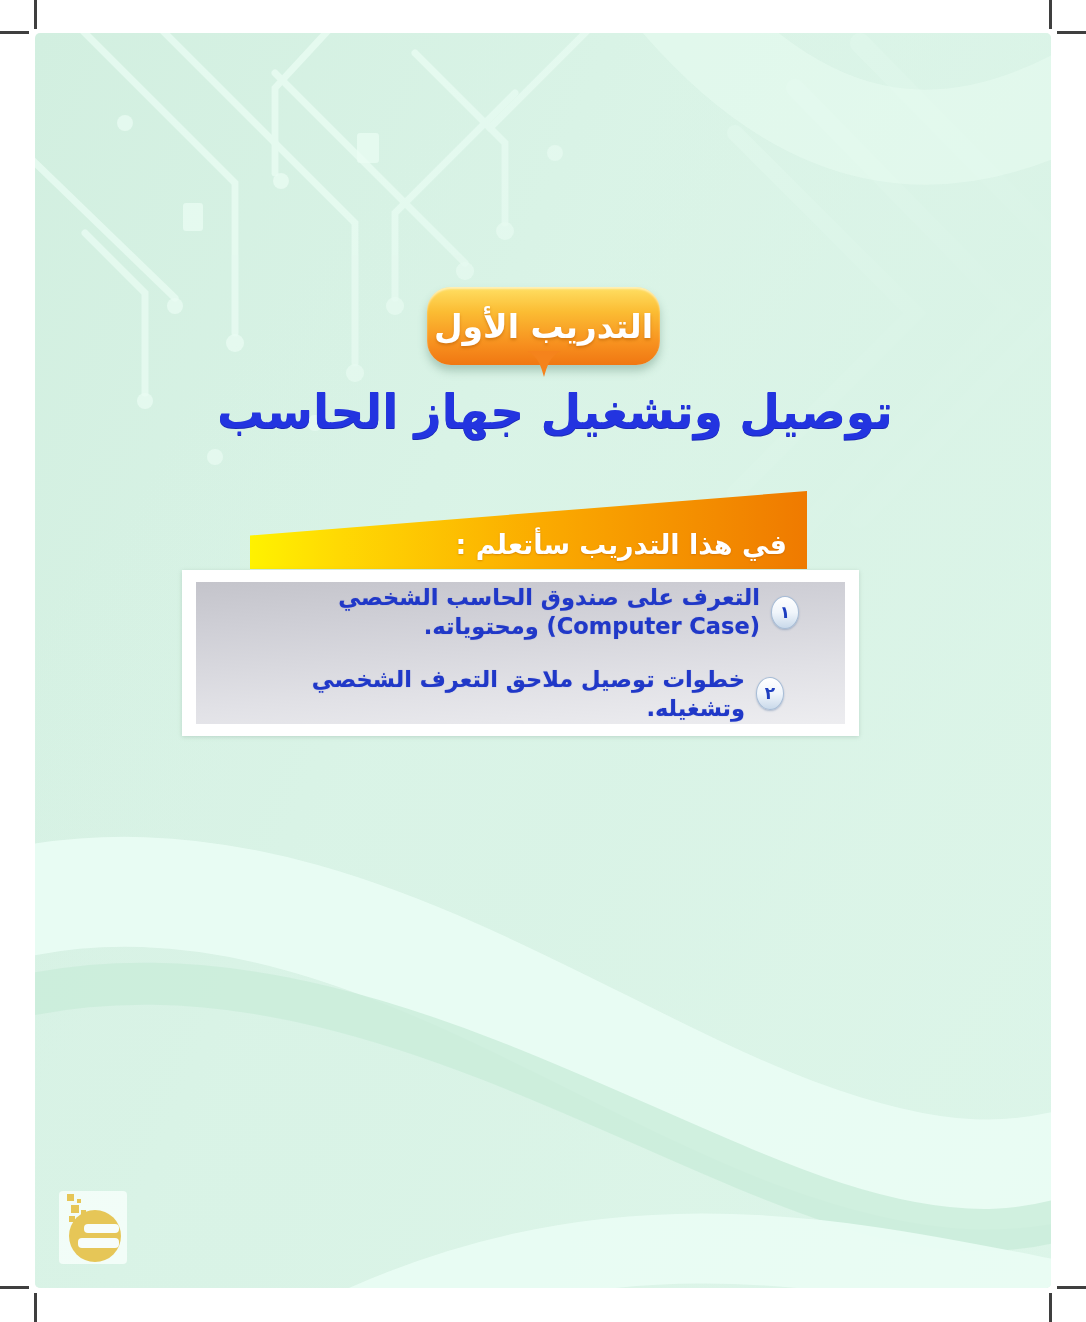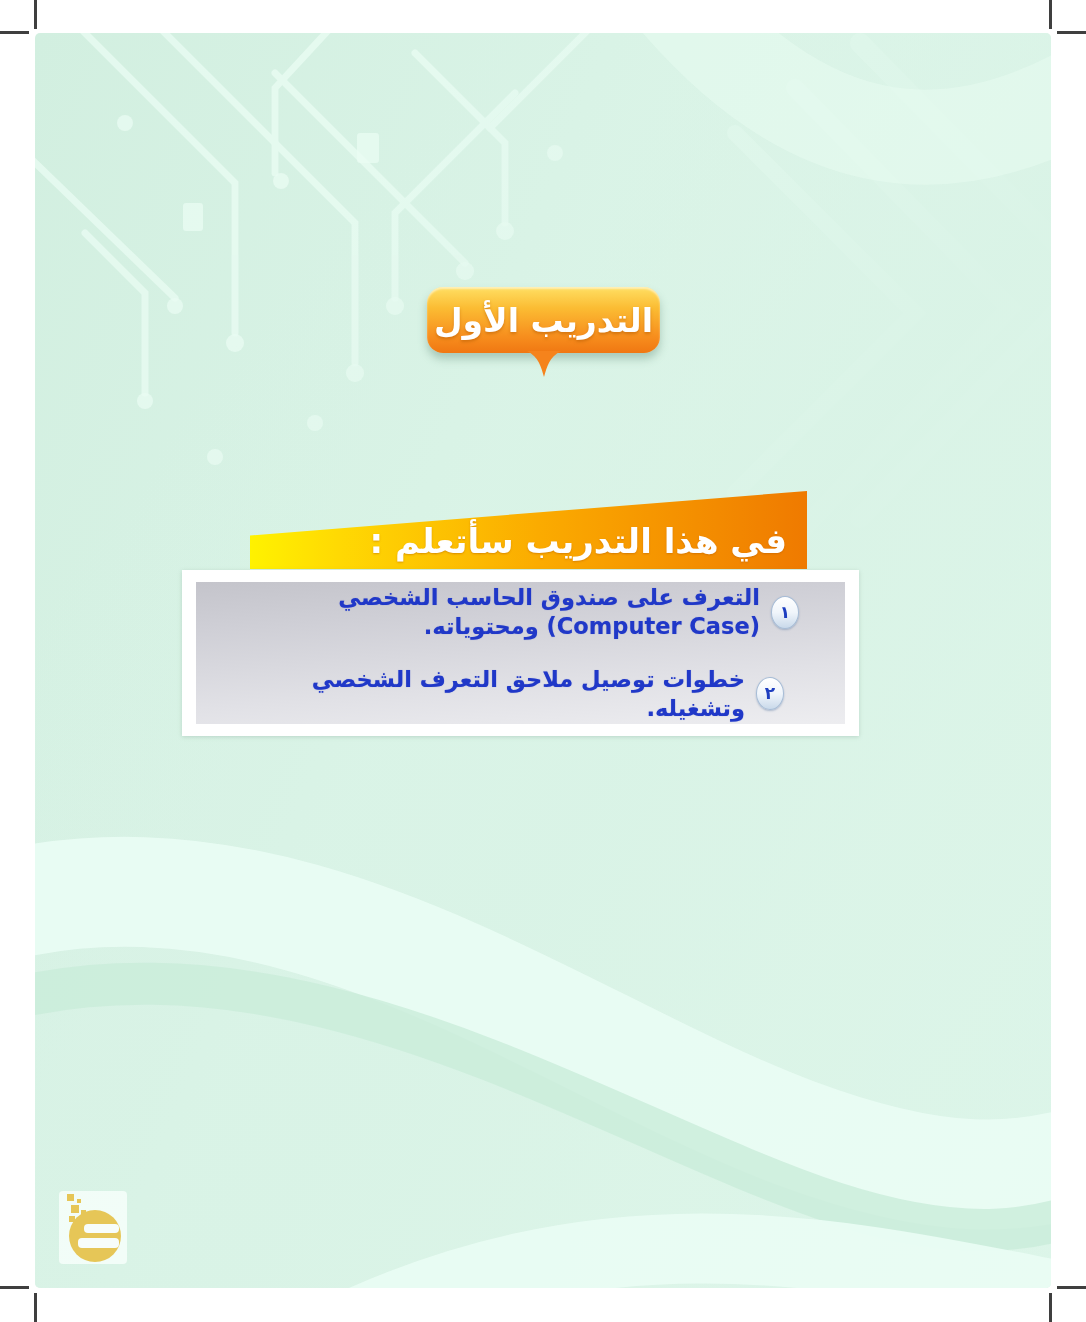--- a/index.html
+++ b/index.html
@@ -25,21 +25,21 @@
     border-radius:5px;overflow:hidden;
     background:linear-gradient(112deg,#d2efe0 0%,#d9f3e6 38%,#e0f7eb 72%,#dcf5e9 100%);
   }
   .decor{position:absolute;left:0;top:0;width:100%;height:100%;display:block;}
   .fade-overlay{
     position:absolute;left:0;top:0;width:100%;height:100%;
     background:linear-gradient(128deg,rgba(217,243,230,0) 22%,rgba(217,243,230,.9) 58%,rgba(220,245,232,.55) 100%);
   }
   
   .badge{
-    position:absolute;left:392px;top:254px;width:233px;height:66px;border-radius:16px;
+    position:absolute;left:392px;top:254px;width:233px;height:78px;border-radius:24px;
     background:linear-gradient(180deg,#ffdf63 0%,#fbbc33 32%,#f78f1e 74%,#f07712 100%);
     box-shadow:0 6px 8px rgba(110,150,130,.45), inset 0 2px 2px rgba(255,255,255,.55);
     display:flex;align-items:center;justify-content:center;
   }
   .badge-label{
     color:#ffffff;font-weight:bold;font-size:33px;direction:rtl;line-height:1;
     text-shadow:0 2px 3px rgba(185,95,5,.55);
   }
   .badge-tail{position:absolute;left:50%;top:64px;transform:translateX(-50%);}
   
@@ -50,21 +50,21 @@
   }
   
   .banner{
     position:absolute;left:215px;top:458px;width:557px;height:78px;
     clip-path:polygon(0 57%,100% 0,100% 100%,0 100%);
     background:linear-gradient(90deg,#fff200 0%,#ffd903 16%,#fbab00 52%,#ef7a00 100%);
     display:flex;align-items:flex-end;justify-content:flex-end;
     box-sizing:border-box;padding:0 20px 11px 0;
   }
   .banner-heading{
-    color:#ffffff;font-weight:bold;font-size:34px;direction:rtl;line-height:1;
+    color:#ffffff;font-weight:bold;font-size:27px;direction:rtl;line-height:1;
     text-shadow:0 1px 2px rgba(180,90,0,.45);
   }
   
   .white-box{
     position:absolute;left:147px;top:537px;width:677px;height:166px;background:#ffffff;
     box-shadow:0 1px 4px rgba(115,150,135,.3);
   }
   .gray-box{
     position:absolute;left:14px;top:12px;right:14px;bottom:12px;
     background:linear-gradient(176deg,#c4c4cb 0%,#cfcfd6 26%,#e1e1e6 68%,#ededf0 100%);
@@ -153,20 +153,21 @@
       <path d="M290,1305 C600,1150 860,1235 1090,1275" stroke="#e9fcf3" stroke-width="70" fill="none" opacity="0.95"></path>
     </svg>
 
     <div class="badge">
       <span class="badge-label">التدريب الأول</span>
       <svg class="badge-tail" width="36" height="27" viewBox="0 0 36 27">
         <path d="M1,0 C13,6 15,16 18,26 C21,16 23,6 35,0 Z" fill="#f5831c"></path>
       </svg>
     </div>
 
+    <h1 class="main-title">توصيل وتشغيل جهاز الحاسب</h1>
 
     <div class="banner">
       <span class="banner-heading">في هذا التدريب سأتعلم :</span>
     </div>
 
     <div class="white-box">
       <div class="gray-box">
         <div class="objectives">
 
           <div class="objective">

